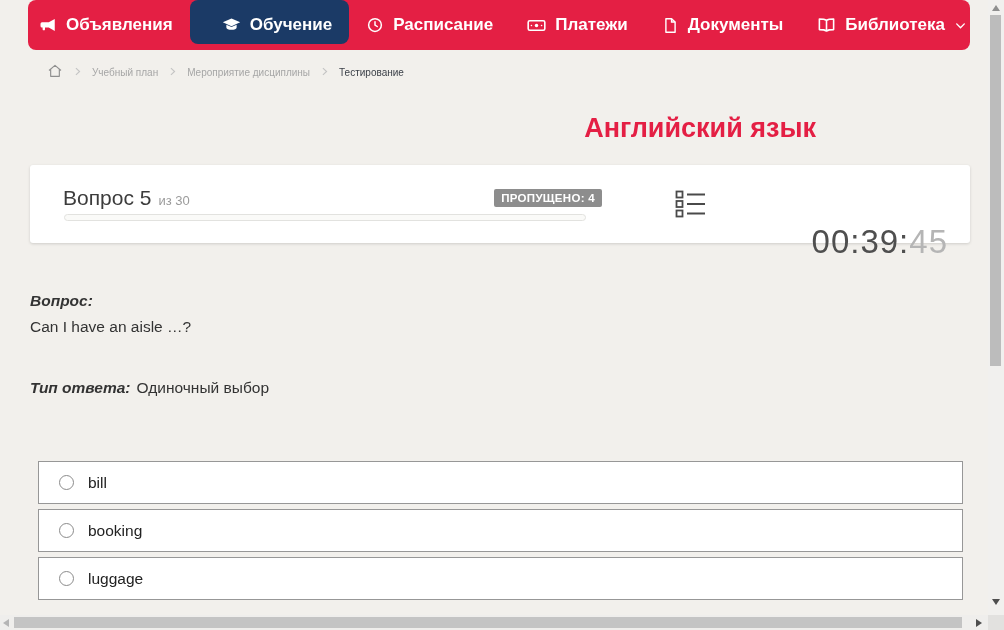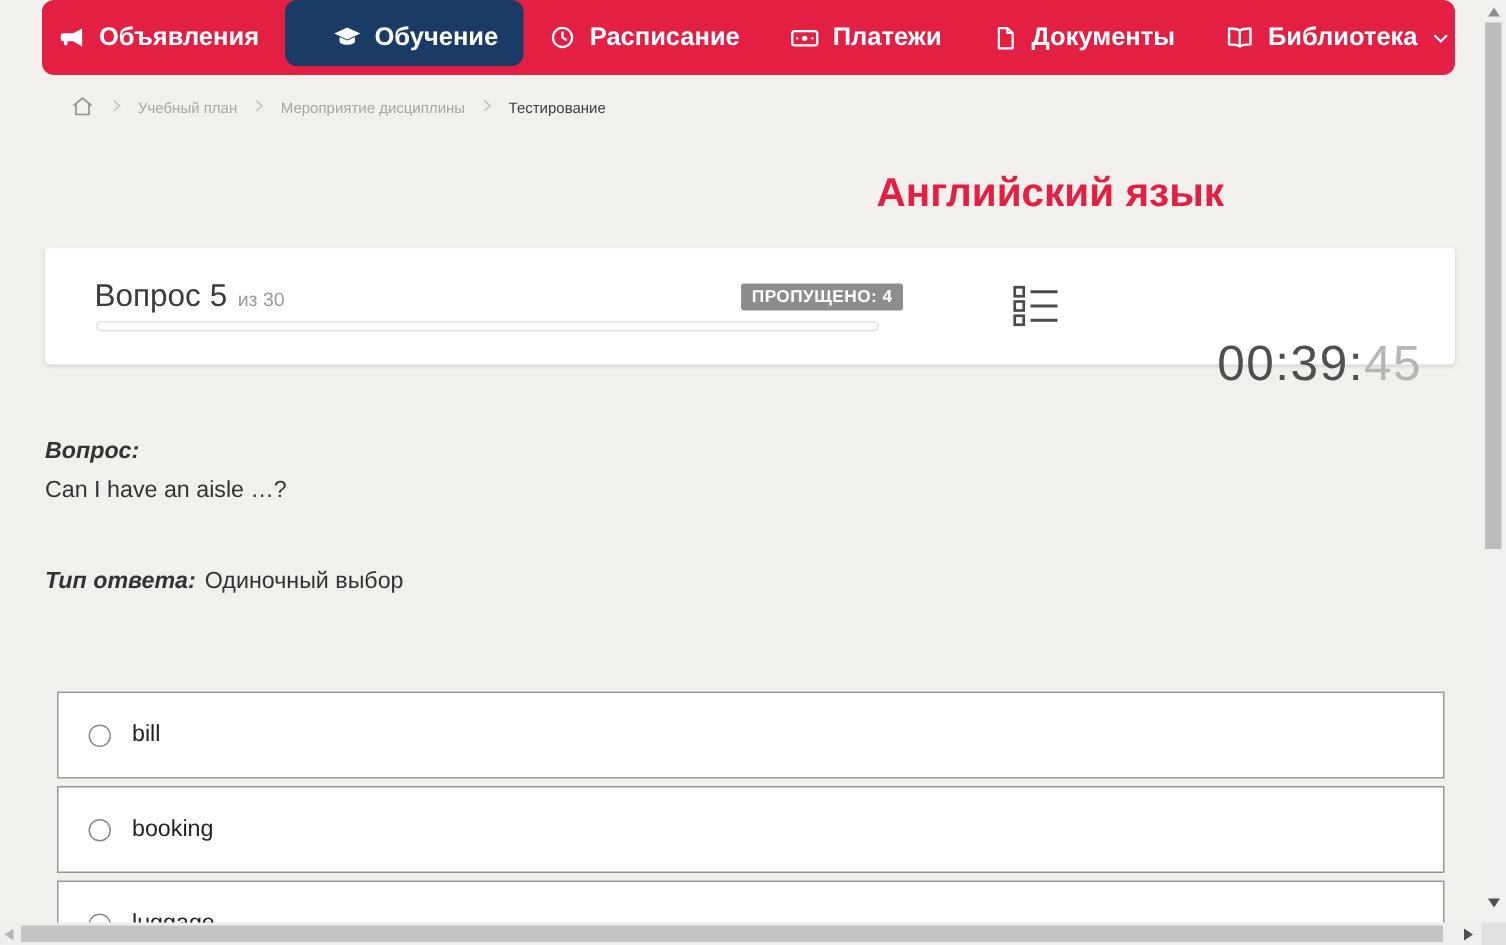--- a/index.html
+++ b/index.html
@@ -67,21 +67,21 @@
   
   .q-label  { position:absolute; left:30px; top:292px; font-size:15.5px; color:#333;
               font-weight:700; font-style:italic; }
   .q-text   { position:absolute; left:30px; top:318px; font-size:15.5px; color:#333; }
   .type-row { position:absolute; left:30px; top:379px; font-size:15.5px; color:#333; }
   .type-row .t-label { font-weight:700; font-style:italic; margin-right:6px; }
 
   
   .options { position:absolute; left:38px; top:461px; width:925px; }
   .option {
-    height:58px; background:#fff; border:1px solid #979797; margin-bottom:5px;
+    height:43px; background:#fff; border:1px solid #979797; margin-bottom:5px;
     display:flex; align-items:center; padding-left:20px; gap:14px; cursor:pointer;
   }
   .radio {
     width:15px; height:15px; border:1px solid #8b8b8b; border-radius:50%;
     background:#fff; flex:0 0 auto;
   }
   .option-label { font-size:15.5px; color:#222; }
 
   
   .vscroll { position:absolute; top:0; right:0; width:16px; height:615px; background:#f1f0ee; }

